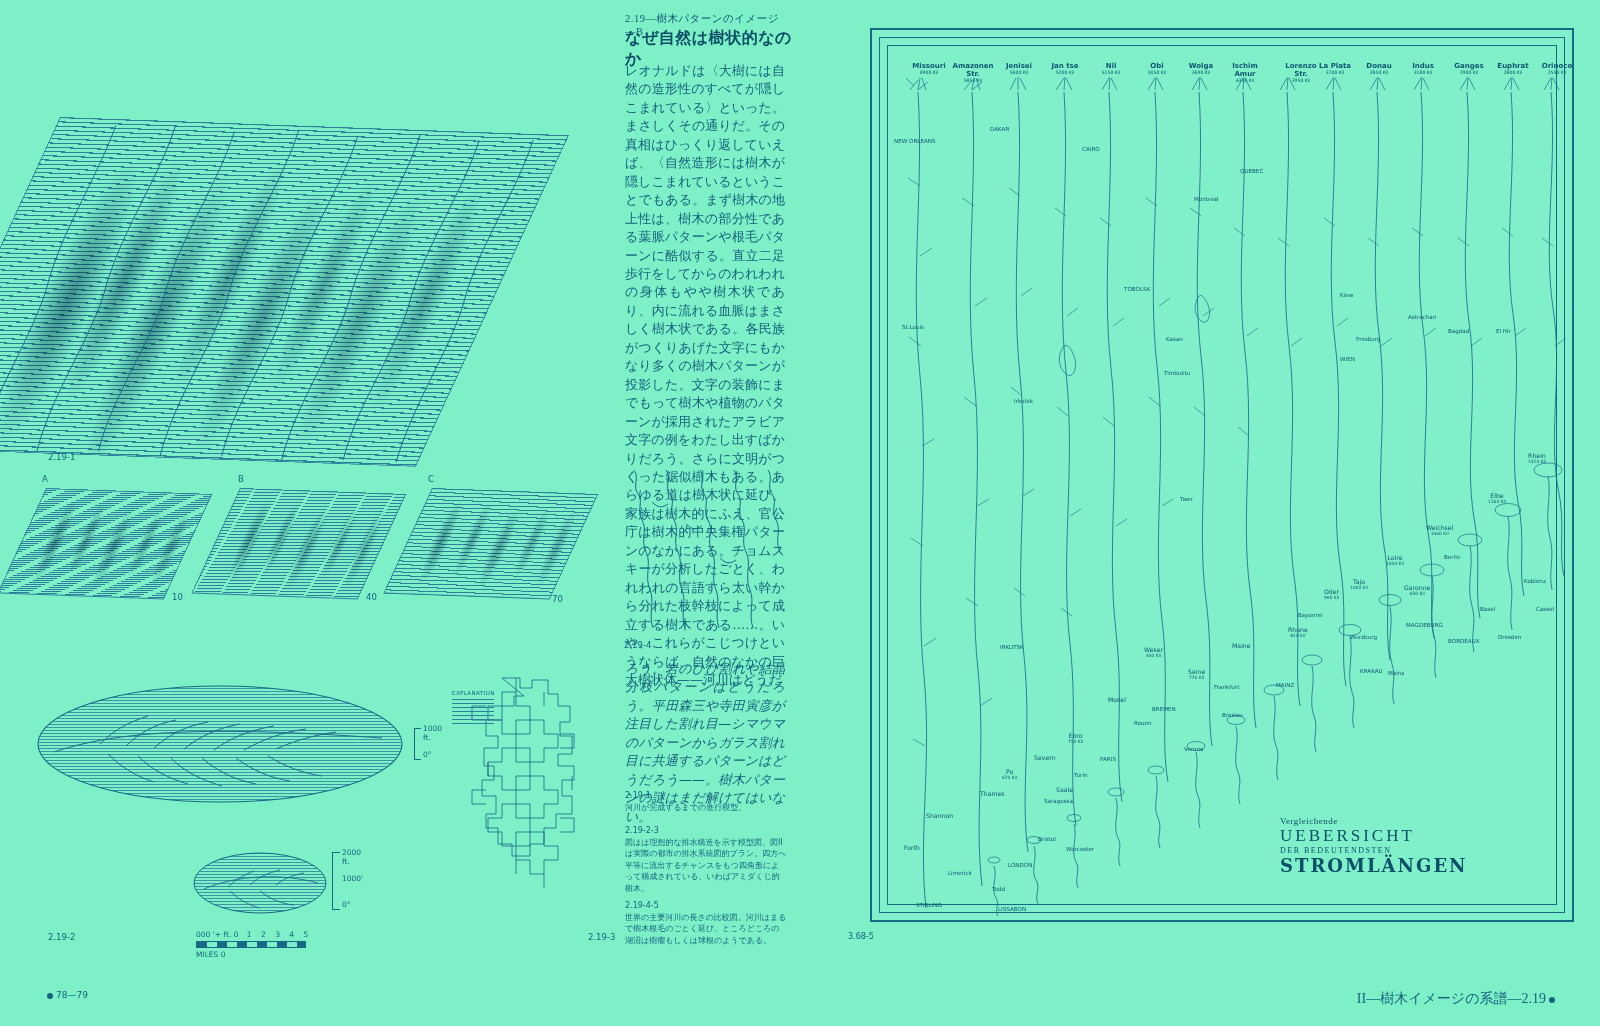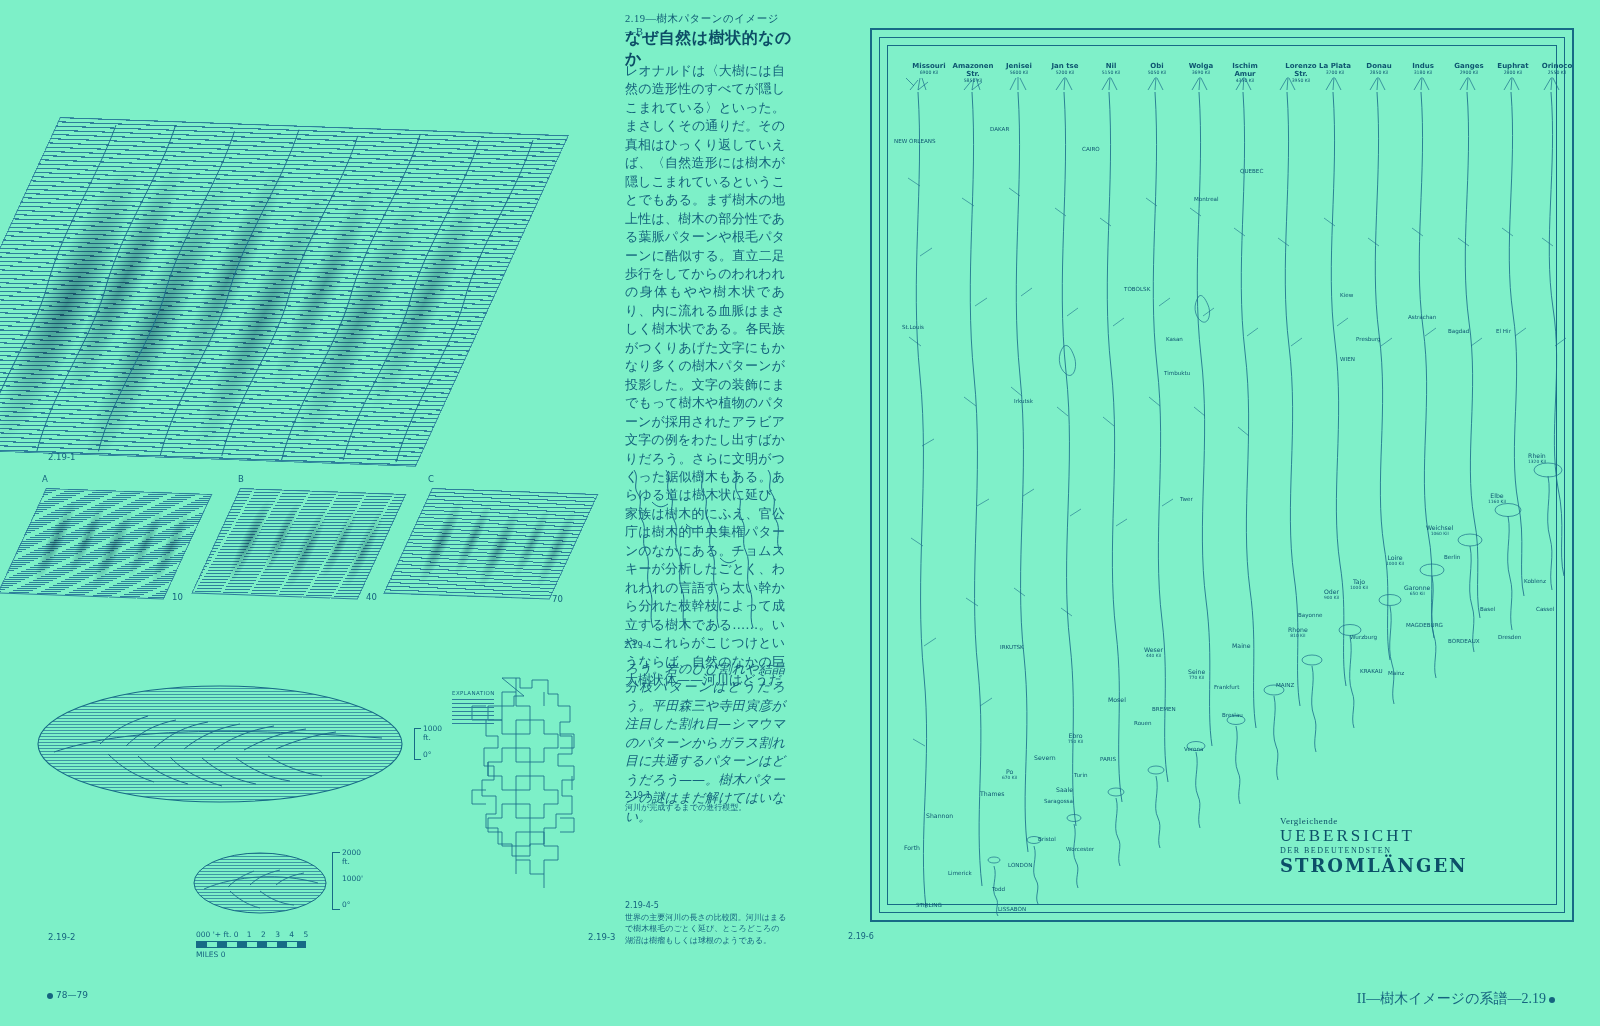--- a/index.html
+++ b/index.html
@@ -354,20 +354,24 @@
         <div style="position:absolute;left:9px;top:-4px;">1000 ft.</div>
         <div style="position:absolute;left:9px;top:22px;">0°</div>
       </div>
     </div>
 
     <div class="figlabel" style="left:588px;top:932px;">2.19-3</div>
 
     <div class="caption" style="left:625px;top:790px;">
       <div class="cap-num">2.19-1</div>
       <div>河川が完成するまでの進行模型。</div>
+    </div>
+    <div class="caption" style="left:625px;top:825px;">
+      <div class="cap-num">2.19-2-3</div>
+      <div>図はは理想的な排水構造を示す模型図、図IIは実際の都市の排水系統図的プラン。四方へ平等に流出するチャンスをもつ四角形によって構成されている、いわばアミダくじ的樹木。</div>
     </div>
     <div class="caption" style="left:625px;top:900px;">
       <div class="cap-num">2.19-4-5</div>
       <div>世界の主要河川の長さの比較図。河川はまるで樹木根毛のごとく延び、ところどころの湖沼は樹瘤もしくは球根のようである。</div>
     </div>
 
     <div class="folio-left">
       <span class="dot"></span><span>78—79</span>
     </div>
   </div>
@@ -610,20 +614,20 @@
             <div class="pt1">Vergleichende</div>
             <div class="pt2">UEBERSICHT</div>
             <div class="pt3">DER  BEDEUTENDSTEN</div>
             <div class="pt4">STROMLÄNGEN</div>
           </div>
 
         </div>
       </div>
     </div>
 
-    <div class="fig-id" style="left:48px;top:932px;">2.19-6</div>
+    <div class="fig-id" style="left:48px;top:932px;">3.68-5</div>
 
     <div class="folio-right">
       <span>II—樹木イメージの系譜—2.19</span><span class="dot"></span>
     </div>
   </div>
 
 </div>
 
 </body></html>

